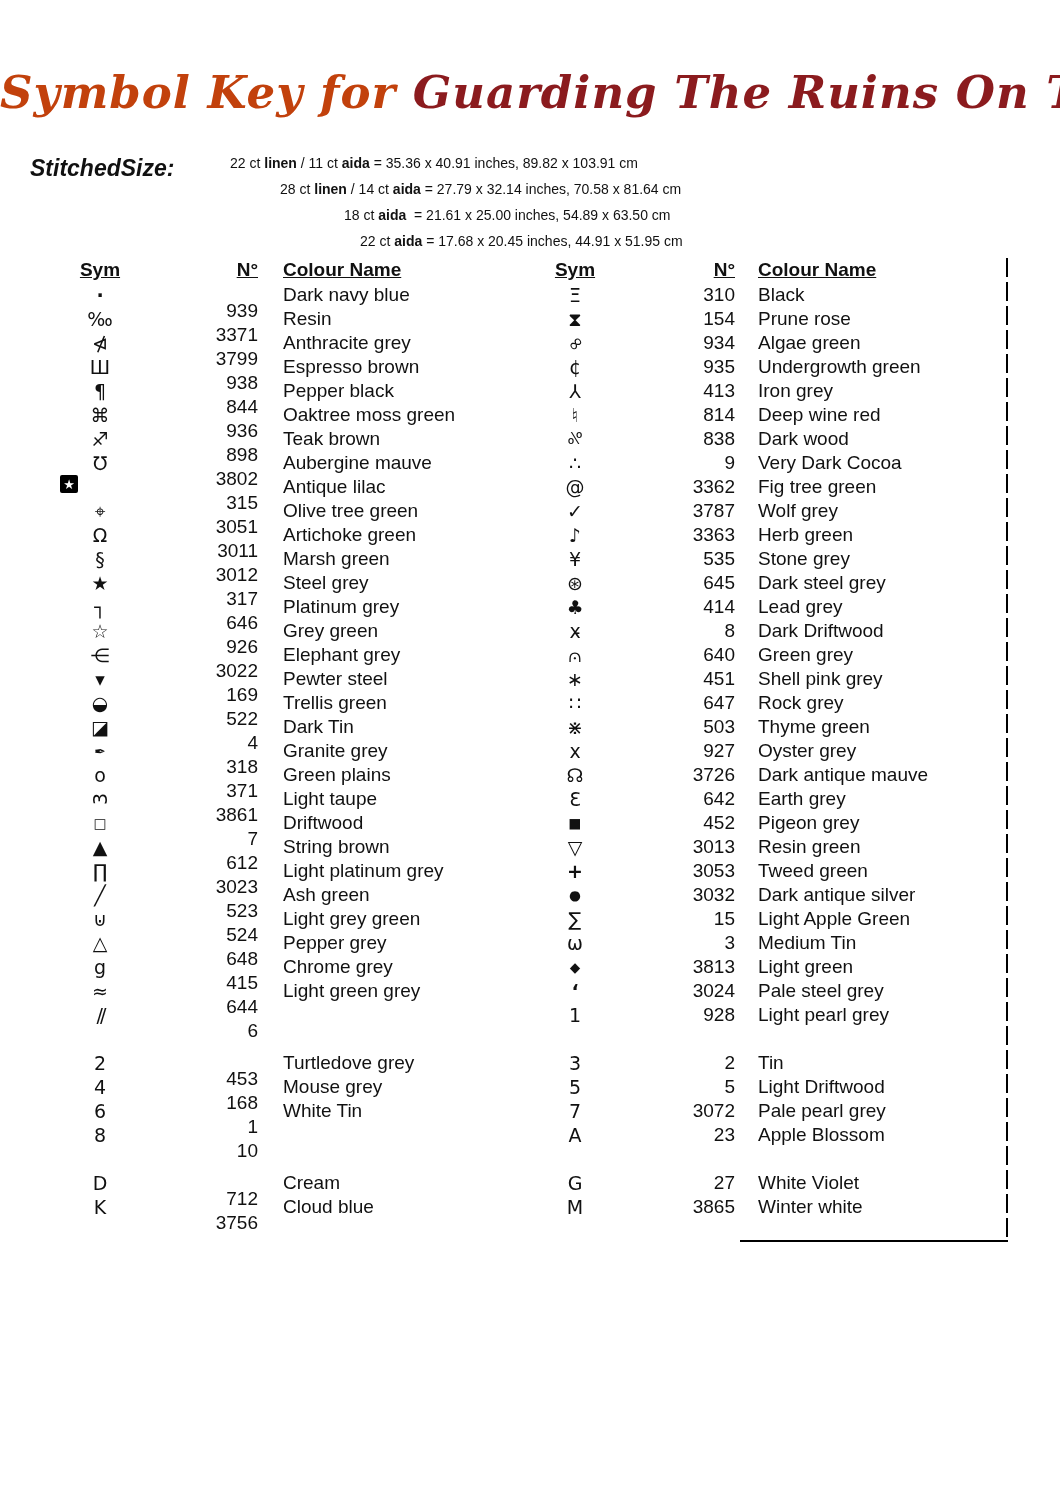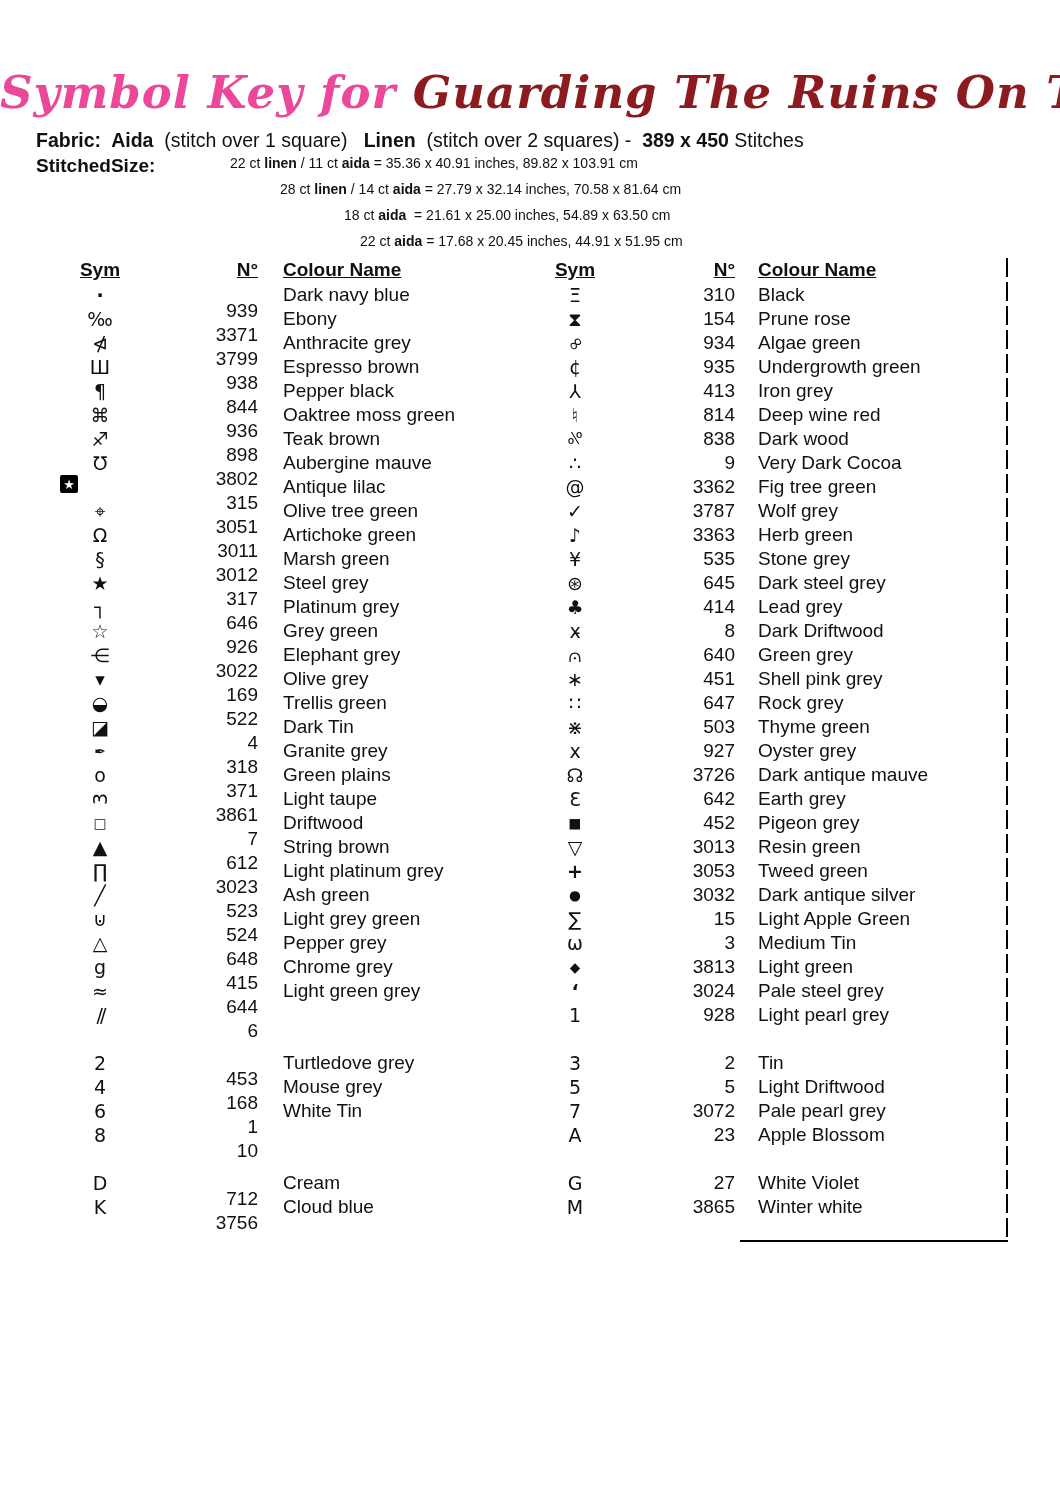--- a/index.html
+++ b/index.html
@@ -1,25 +1,25 @@
 <!DOCTYPE html>
 <html><head>
 <meta charset="utf-8">
 <style>
   html,body{margin:0;padding:0;background:#ffffff;}
   .page{position:relative;width:1060px;height:1500px;background:#fff;overflow:hidden;
         font-family:"Liberation Sans","DejaVu Sans",sans-serif;color:#111;}
   .title{position:absolute;top:66px;left:0;width:100%;text-align:center;margin:0;
          font-family:"DejaVu Serif",serif;font-style:italic;font-weight:bold;
          font-size:45px;letter-spacing:1px;white-space:nowrap;}
-  .t-black{color:#ec4899;}
+  .t-black{color:#c2410c;}
   .t-red{color:#8b1b1e;}
   .runs{white-space:pre;}
   .fabric-line{position:absolute;top:129px;left:36px;font-size:19.5px;}
-  .size-label{position:absolute;top:155px;left:36px;font-size:19px;font-weight:700;}
+  .size-label{position:absolute;top:155px;left:30px;font-size:23px;font-weight:700;font-style:italic;}
   .size-line{position:absolute;font-size:14px;text-align:right;}
   .size-line:nth-child(1){top:155px;left:230px;}
   .size-line:nth-child(2){top:181px;left:280px;}
   .size-line:nth-child(3){top:207px;left:344px;}
   .size-line:nth-child(4){top:233px;left:360px;}
   .key-table{position:absolute;top:0;left:0;width:961px;height:1260px;font-size:19px;}
   .hdr{position:absolute;top:258px;font-weight:700;text-decoration:underline;line-height:24px;}
   .hdr-sym-l{left:60px;width:80px;text-align:center;}
   .hdr-n-l{left:148px;width:110px;text-align:right;}
   .hdr-name-l{left:283px;}
@@ -50,21 +50,20 @@
           background:repeating-linear-gradient(to bottom,#000 0 19px,transparent 19px 24px);}
   .h-line{position:absolute;left:740px;top:1240px;width:268px;height:2px;background:#000;}
 </style>
 </head>
 <body>
 
 <div class="page">
 
   <h1 class="title"><span class="t-black">Symbol Key for </span><span class="t-red">Guarding The Ruins On The Right</span></h1>
 
-  <div class="fabric-line runs" id="fabric-line"><span style="font-weight: 700;">Fabric:  </span><span style="font-weight: 700;">Aida</span><span>  (stitch over 1 square)   </span><span style="font-weight: 700;">Linen</span><span>  (stitch over 2 squares) -  </span><span style="font-weight: 700;">389 x 450</span><span> Stitches</span></div>
 
   <div class="size-label">StitchedSize:</div>
 
   <div id="size-lines">
       <div class="size-line runs"><span>22 ct </span><span style="font-weight: 700;">linen</span><span> / 11 ct </span><span style="font-weight: 700;">aida</span><span> = 35.36 x 40.91 inches, 89.82 x 103.91 cm</span></div>
       <div class="size-line runs"><span>28 ct </span><span style="font-weight: 700;">linen</span><span> / 14 ct </span><span style="font-weight: 700;">aida</span><span> = 27.79 x 32.14 inches, 70.58 x 81.64 cm</span></div>
       <div class="size-line runs"><span>18 ct </span><span style="font-weight: 700;">aida</span><span>  = 21.61 x 25.00 inches, 54.89 x 63.50 cm</span></div>
       <div class="size-line runs"><span>22 ct </span><span style="font-weight: 700;">aida</span><span> = 17.68 x 20.45 inches, 44.91 x 51.95 cm</span></div>
     </div>
 
@@ -80,21 +79,21 @@
     <span class="cell sym c-sym-l dot">·</span>
     <span class="cell c-n-l">939</span>
     <span class="cell c-name-l">Dark navy blue</span>
     <span class="cell sym c-sym-r">Ξ</span>
     <span class="cell c-n-r">310</span>
     <span class="cell c-name-r">Black</span>
   </div>
         <div class="row">
     <span class="cell sym c-sym-l">‰</span>
     <span class="cell c-n-l">3371</span>
-    <span class="cell c-name-l">Ebony</span>
+    <span class="cell c-name-l">Resin</span>
     <span class="cell sym c-sym-r">⧗</span>
     <span class="cell c-n-r">154</span>
     <span class="cell c-name-r">Prune rose</span>
   </div>
         <div class="row">
     <span class="cell sym c-sym-l">⋪</span>
     <span class="cell c-n-l">3799</span>
     <span class="cell c-name-l">Anthracite grey</span>
     <span class="cell sym c-sym-r rot315">∞</span>
     <span class="cell c-n-r">934</span>
@@ -200,21 +199,21 @@
     <span class="cell sym c-sym-l">⋲</span>
     <span class="cell c-n-l">3022</span>
     <span class="cell c-name-l">Elephant grey</span>
     <span class="cell sym c-sym-r">⩀</span>
     <span class="cell c-n-r">640</span>
     <span class="cell c-name-r">Green grey</span>
   </div>
         <div class="row">
     <span class="cell sym c-sym-l">▾</span>
     <span class="cell c-n-l">169</span>
-    <span class="cell c-name-l">Olive grey</span>
+    <span class="cell c-name-l">Pewter steel</span>
     <span class="cell sym c-sym-r">∗</span>
     <span class="cell c-n-r">451</span>
     <span class="cell c-name-r">Shell pink grey</span>
   </div>
         <div class="row">
     <span class="cell sym c-sym-l">◒</span>
     <span class="cell c-n-l">522</span>
     <span class="cell c-name-l">Trellis green</span>
     <span class="cell sym c-sym-r">∷</span>
     <span class="cell c-n-r">647</span>

